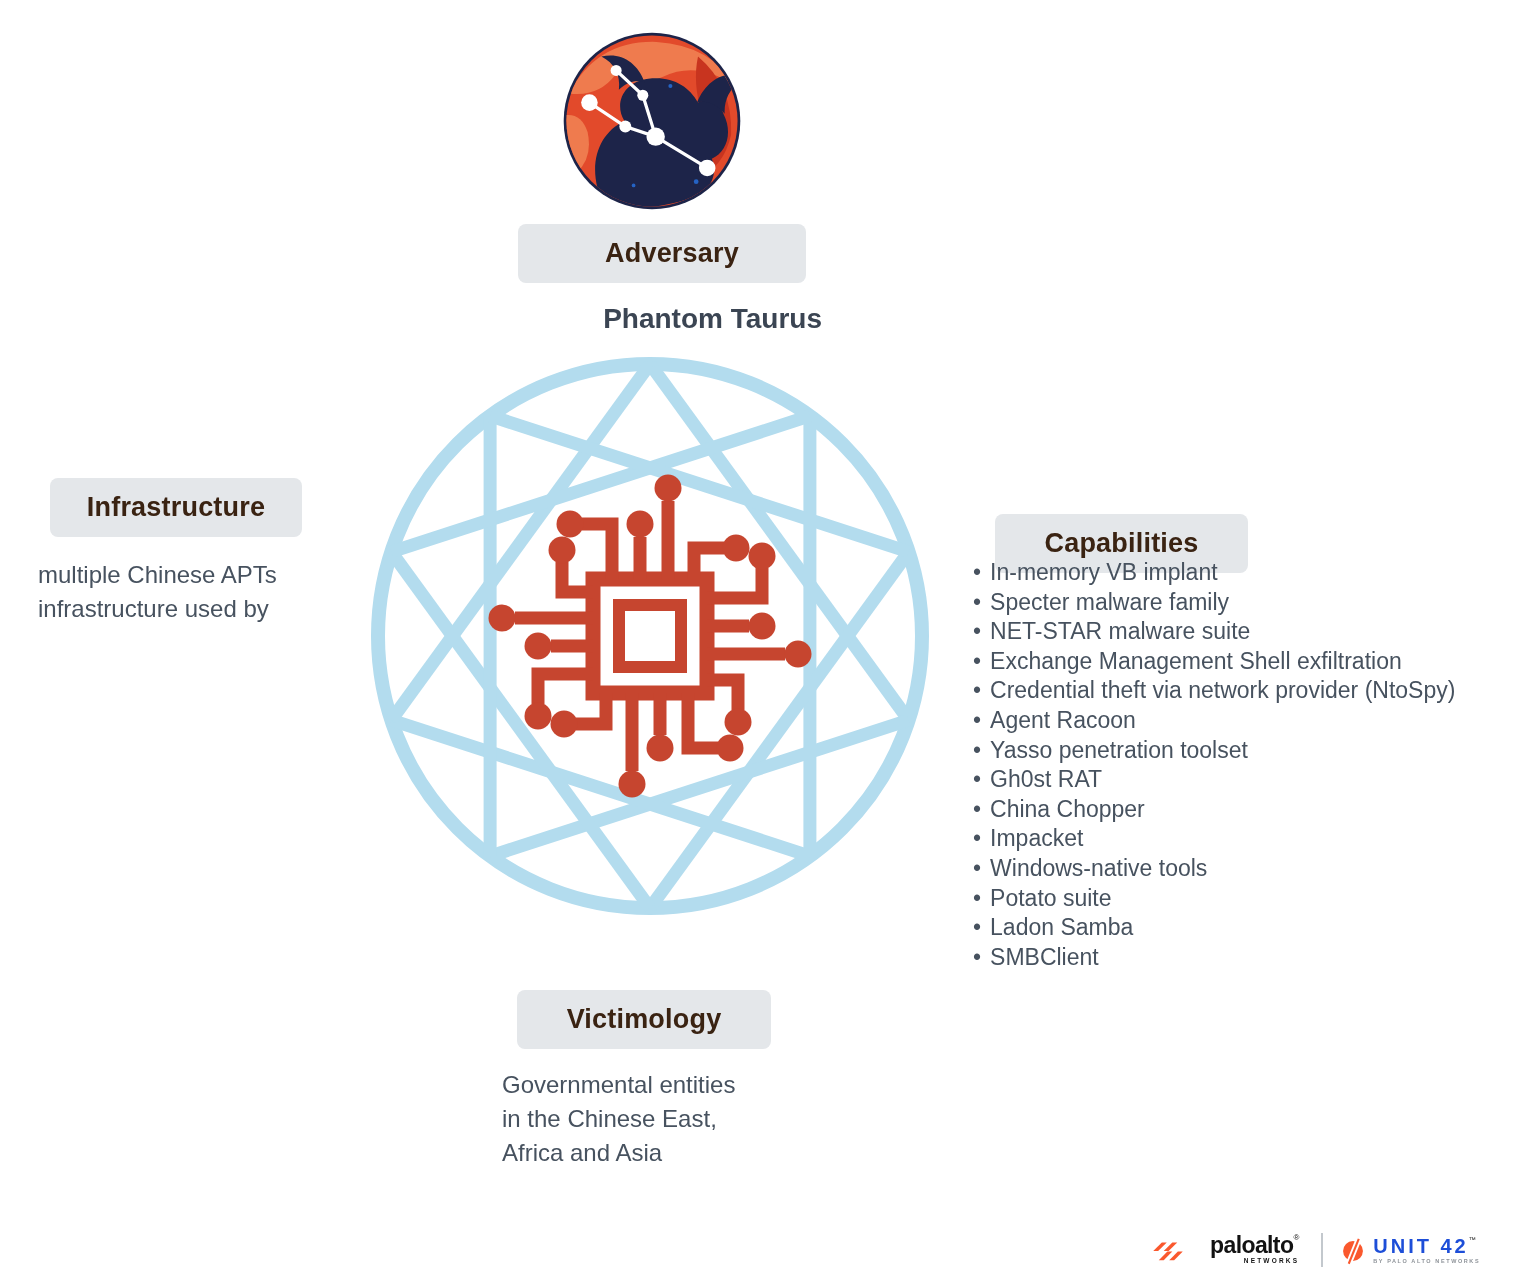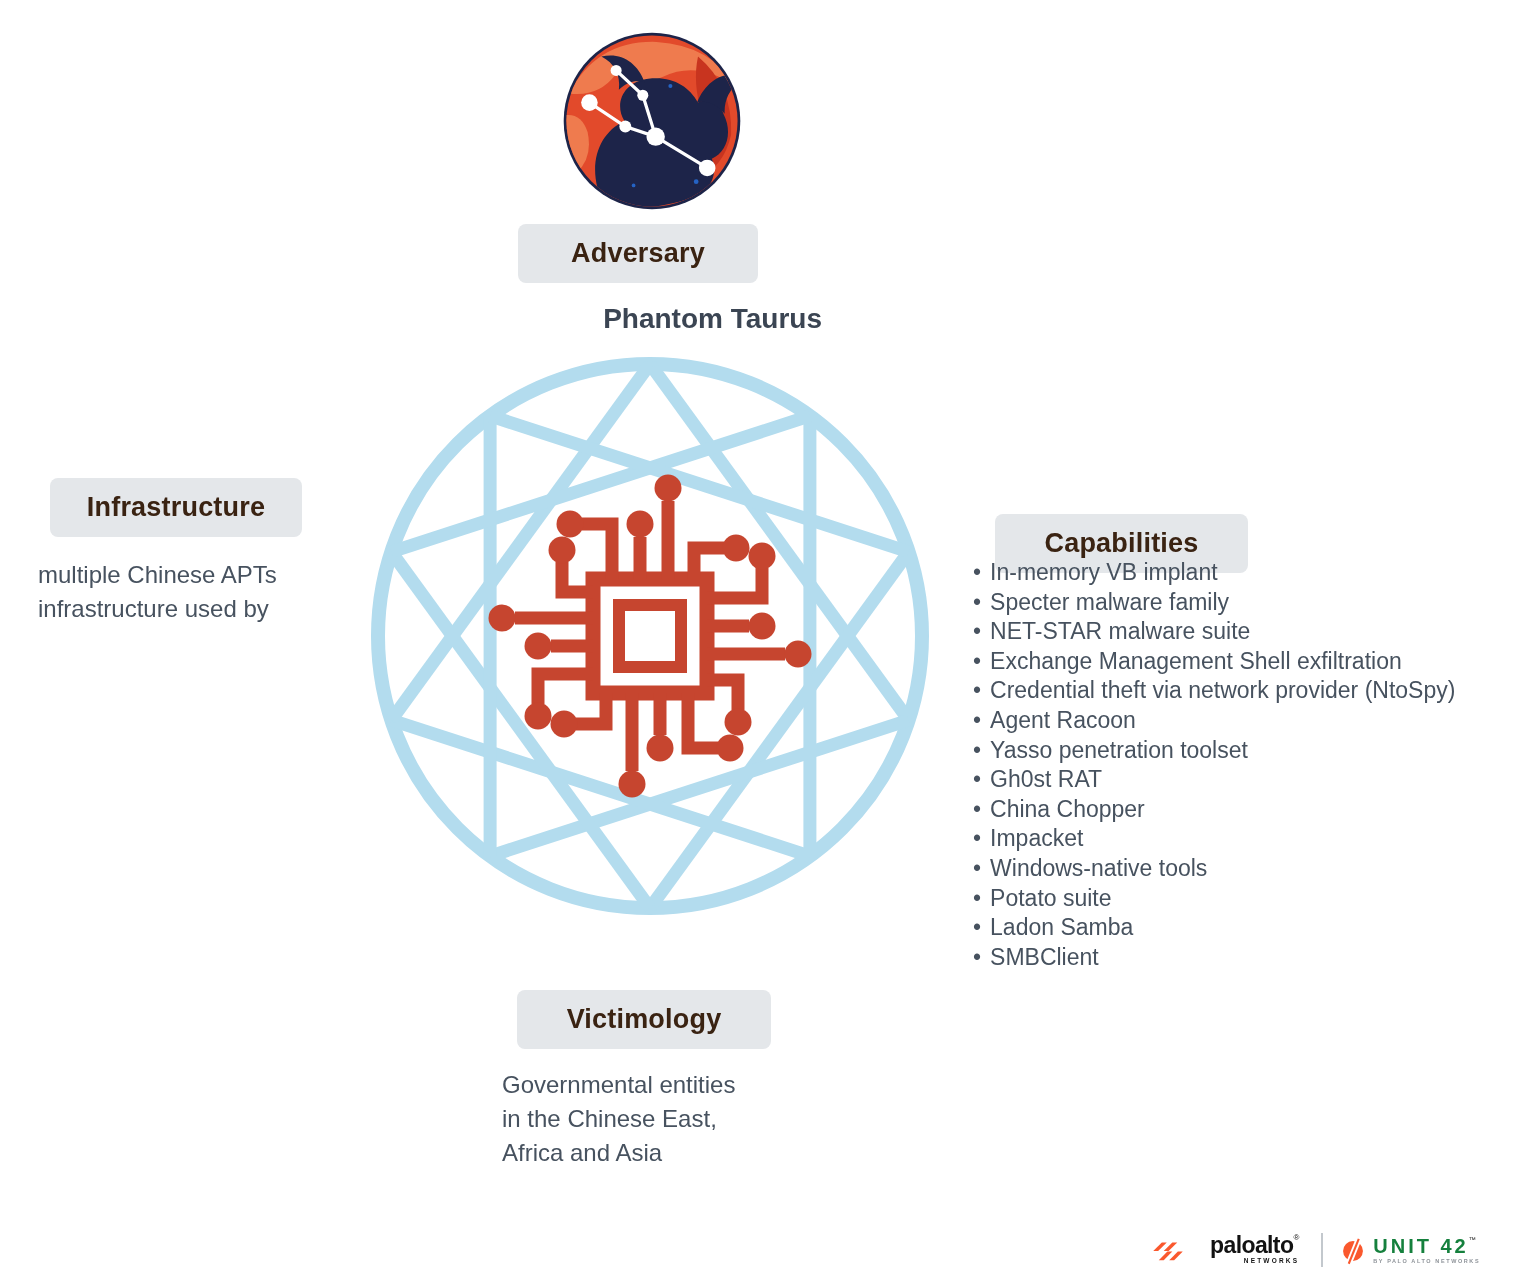--- a/index.html
+++ b/index.html
@@ -33,21 +33,21 @@
     position:absolute;display:flex;align-items:center;
   }
   .palo-wrap{display:flex;align-items:flex-start;gap:19px;}
   .palo-text{line-height:1;}
   .palo-name{font-size:23px;font-weight:bold;color:#121212;letter-spacing:-0.6px;}
   .palo-reg{font-size:8px;vertical-align:top;color:#121212;}
   .palo-sub{font-size:6.5px;font-weight:bold;letter-spacing:2.2px;color:#121212;text-align:right;margin-top:1px;}
   .footer-divider{width:2px;height:34px;background:#c3c8cd;margin:0 18px 0 22px;}
   .unit-wrap{display:flex;align-items:flex-start;}
   .unit-text{line-height:1;}
-  .unit-name{font-size:20px;font-weight:bold;color:#15803d;letter-spacing:3px;}
+  .unit-name{font-size:20px;font-weight:bold;color:#1d4ed8;letter-spacing:3px;}
   .unit-tm{font-size:7px;vertical-align:top;color:#1a1a1a;}
   .unit-sub{font-size:5.5px;font-weight:bold;letter-spacing:1.6px;color:#8d9298;margin-top:3px;}
 </style>
 </head>
 <body>
 
 <div class="canvas">
 
   <svg class="abs" style="left:560px;top:29px;" width="184" height="184" viewBox="0 0 200 200">
     <defs>
@@ -81,21 +81,21 @@
         <circle cx="71" cy="106" r="6.5"></circle>
         <circle cx="104" cy="117" r="10"></circle>
         <circle cx="160" cy="151" r="9"></circle>
       </g>
       <circle cx="120" cy="62" r="2.2" fill="#2563c4"></circle>
       <circle cx="148" cy="166" r="2.6" fill="#2563c4"></circle>
       <circle cx="80" cy="170" r="2" fill="#2563c4"></circle>
     </g>
   </svg>
 
-  <div class="label-box" style="left:518px;top:224px;width:240px;">
+  <div class="label-box" style="left:518px;top:224px;width:268px;padding-left:20px;">
     <span>Adversary</span>
   </div>
   <div class="subtitle" style="left:468px;top:303px;width:354px;text-align:right;">Phantom Taurus</div>
 
   <svg class="abs" style="left:350px;top:336px;" width="600" height="600" viewBox="0 0 600 600">
     <g stroke="#b3dcee" fill="none">
       <circle cx="300" cy="300" r="272" stroke-width="14"></circle>
       <g stroke-width="13">
         <line x1="300" y1="28" x2="558.7" y2="384.1"></line>
         <line x1="459.9" y1="79.9" x2="459.9" y2="520.1"></line>

